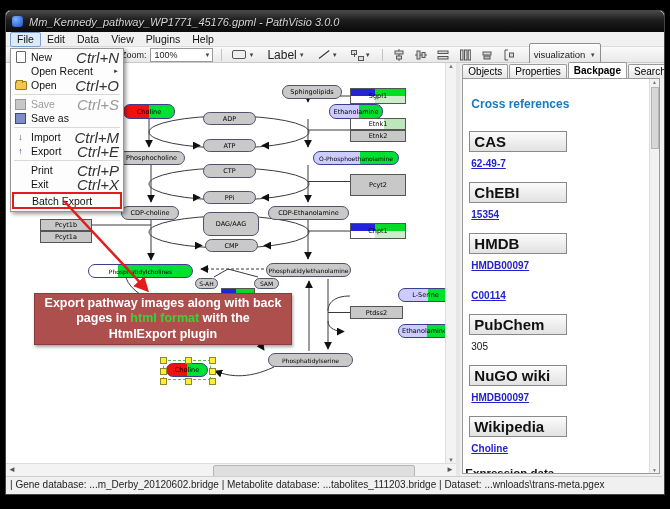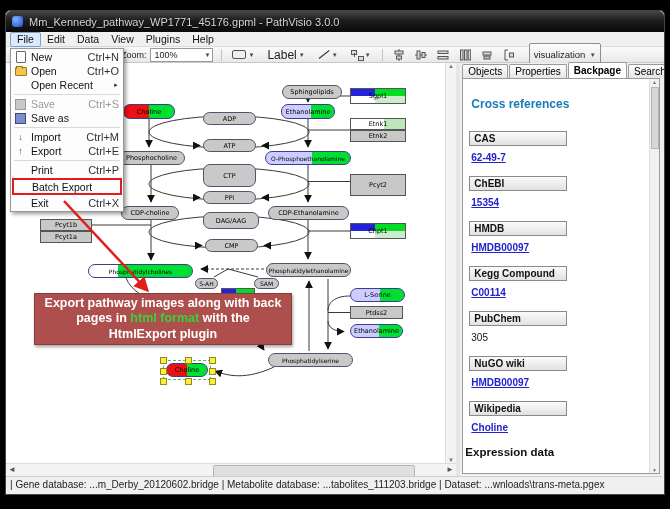--- a/index.html
+++ b/index.html
@@ -3,21 +3,21 @@
 <meta charset="utf-8">
 <style>
   html,body{margin:0;padding:0;background:#000;width:670px;height:509px;overflow:hidden;
     font-family:"Liberation Sans",sans-serif;-webkit-font-smoothing:antialiased;}
   #stage{position:relative;width:670px;height:509px;background:#000;}
   #window{position:absolute;left:5px;top:10px;width:658px;height:483px;background:#f0f0f0;
     border:1px solid #454545;border-radius:5px 5px 0 0;box-shadow:0 0 6px #000;overflow:hidden;}
   
   #titlebar{position:absolute;left:0;top:0;width:100%;height:21px;
     background:linear-gradient(#474747,#1d1d1d 45%,#0a0a0a);display:flex;align-items:center;
-    padding:0 6px;box-sizing:border-box;border-radius:5px 5px 0 0;}
+    padding:0 6px;box-sizing:border-box;border-radius:5px 5px 0 0;font-style:italic;}
   .appicon{width:11px;height:11px;border-radius:3px;background:radial-gradient(circle at 35% 30%,#7fb3ff,#1a47c8);margin-right:6px;flex:0 0 auto;}
   #titlebar .ttl{color:#d6d6d6;font-size:11px;text-shadow:0 1px 1px #000;}
   
   #menubar{position:absolute;left:0;top:21px;width:100%;height:15px;background:#f0f0f0;
     display:flex;align-items:center;font-size:10.5px;color:#111;border-bottom:1px solid #dcdcdc;box-sizing:border-box;padding-left:4px;}
   #menubar .mb{padding:0 6px;height:14px;line-height:14px;}
   #menubar .mb.open{background:#dceafc;border:1px solid #7da2ce;border-radius:2px;line-height:12px;height:13px;}
   
   #toolbar{position:absolute;left:0;top:36px;width:100%;height:16px;background:linear-gradient(#fafafa,#e9e9e9);
     border-bottom:1px solid #c9c9c9;box-sizing:border-box;display:flex;align-items:center;font-size:9.5px;color:#222;}
@@ -54,38 +54,38 @@
   #panel{width:202px;position:relative;background:#f0f0f0;font-size:10px;}
   #tabs{position:absolute;left:2px;top:0;height:16px;display:flex;align-items:flex-end;}
   .tab{border:1px solid #9a9a9a;border-bottom:none;background:linear-gradient(#fdfdfd,#e4e4e4);
     padding:1px 5px;font-size:10px;margin-right:1px;border-radius:2px 2px 0 0;height:12px;line-height:12px;}
   .tab.active{background:#fff;height:14px;line-height:14px;font-weight:bold;}
   #panelbody{position:absolute;left:2px;top:15px;right:2px;bottom:2px;background:#fff;border:1px solid #9a9a9a;overflow:hidden;}
   #pcontent{position:absolute;left:6px;top:4px;right:12px;bottom:0;}
   .xref-head{color:#1a7ab8;font-weight:bold;font-size:12px;margin:14px 0 20px 2px;}
   .refblock{margin-bottom:13px;}
   .refsrc{width:88px;box-sizing:content-box;border:1px solid #8a8a8a;background:linear-gradient(#fbfbfb,#e2e2e2);
-    font-weight:bold;font-size:10px;padding:1px 4px;color:#111;}
+    font-weight:bold;font-size:15px;padding:1px 4px;color:#111;}
   .refval{display:inline-block;margin:6px 0 0 2px;font-size:10px;font-weight:bold;color:#2222cc;text-decoration:underline;}
   .refval.plain{color:#111;text-decoration:none;font-weight:normal;}
   .expr-head{font-weight:bold;font-size:11.5px;color:#111;margin-top:4px;margin-left:-4px;}
   #pscroll{position:absolute;right:0;top:0;width:9px;bottom:0;background:#f1f1f1;border-left:1px solid #ddd;
     display:flex;flex-direction:column;justify-content:space-between;align-items:center;font-size:5px;color:#777;}
   #pscroll .pthumb{position:absolute;top:8px;left:1px;width:6px;height:60px;background:#d7d7d7;border:1px solid #b5b5b5;}
   
   #statusbar{position:absolute;left:0;top:465px;width:656px;height:16px;background:#f0f0f0;border-top:1px solid #cfcfcf;
     box-sizing:border-box;display:flex;align-items:center;font-size:10px;color:#222;padding-left:4px;}
   
   .node{position:absolute;box-sizing:border-box;display:flex;align-items:center;justify-content:center;
     font:6.5px "DejaVu Sans",sans-serif;color:#000;border:1px solid #3d3d8f;background:#c9c9c9;
     border-radius:7px;white-space:nowrap;overflow:hidden;z-index:2;}
   .node.small{font-size:6px;}
   .node.grayp{border-color:#52526b;}
   .node.red-green{background:linear-gradient(90deg,#ee1111 0 50%,#00e033 50%);}
-  .node.lav-green{background:linear-gradient(90deg,#ccccff 0 55%,#00e033 55%);}
+  .node.lav-green{background:linear-gradient(90deg,#ccccff 0 55%,#00e033 55%);margin-left:48px;}
   .node.white-green{background:linear-gradient(90deg,#fff 0 28%,#00e033 28%);}
   .gbox{position:absolute;box-sizing:border-box;border:1px solid #555;background:#c8c8c8;z-index:2;
     display:flex;align-items:center;justify-content:center;font:6.5px "DejaVu Sans",sans-serif;color:#000;white-space:nowrap;overflow:hidden;}
   .gbox.e1{background:linear-gradient(90deg,#fff 0 62%,#bfe6ba 62%);}
   .gbox2{position:absolute;box-sizing:border-box;border:1px solid #555;z-index:2;overflow:hidden;}
   .gbox2 .rowt{position:absolute;left:0;top:0;width:100%;height:50%;background:linear-gradient(90deg,#2323d8 0 45%,#00dd22 45%);}
   .gbox2 .rowb{position:absolute;left:0;top:50%;width:100%;height:50%;background:linear-gradient(90deg,#fff 0 45%,#cdeccb 45%);}
   .gbox2 .glbl{position:absolute;left:0;top:0;width:100%;height:100%;display:flex;align-items:center;justify-content:center;
     font:6.5px "DejaVu Sans",sans-serif;color:#000;}
   #connectors{position:absolute;left:0;top:0;z-index:1;}
@@ -96,21 +96,21 @@
   #annotation{position:absolute;left:28px;top:230px;width:258px;height:52px;background:#ad4f4d;border:1px solid #8a3c3c;
     box-shadow:1px 2px 3px rgba(0,0,0,.35);z-index:5;display:flex;align-items:center;justify-content:center;text-align:center;
     color:#fff;font-weight:bold;font-size:12.5px;line-height:1.25;padding:2px 8px;box-sizing:border-box;}
   #annotation .hl{color:#35d43a;}
   
   #filemenu{position:absolute;left:4px;top:37px;width:112px;background:#fdfdfd;border:1px solid #979797;
     box-shadow:2px 2px 4px rgba(0,0,0,.4);z-index:20;padding:1px 0;}
   .mi{display:flex;align-items:center;height:14px;font-size:10.5px;color:#111;padding:0 4px 0 2px;}
   .mi .mi-ic{width:15px;height:12px;flex:0 0 auto;display:flex;align-items:center;justify-content:center;font-size:9px;}
   .mi .mi-lb{flex:1 1 auto;padding-left:3px;}
-  .mi .mi-sc{color:#333;font-size:11px;}
+  .mi .mi-sc{color:#333;font-size:15px;font-style:italic;}
   .mi.disabled .mi-lb,.mi.disabled .mi-sc{color:#9a9a9a;}
   .mi.hl{border:2px solid #e31b1b;height:13px;padding:0 2px 0 0;margin:1px 1px;}
   .msep{height:1px;background:#d9d9d9;margin:2px 3px;}
   .ic-page{width:8px;height:10px;background:#fff;border:1px solid #666;border-radius:1px;}
   .ic-folder{width:10px;height:7px;background:#f4c64d;border:1px solid #9a7d1d;border-radius:1px;position:relative;}
   .ic-folder::before{content:"";position:absolute;left:0;top:-2px;width:5px;height:2px;background:#f4c64d;border:1px solid #9a7d1d;border-bottom:none;}
   .ic-save{width:9px;height:9px;background:#7d8dc9;border:1px solid #3b4a80;}
   .ic-save.gray{background:#c7c7c7;border-color:#9a9a9a;}
   .ic-arrow{color:#2a4a8a;font-weight:bold;font-size:9px;}
   .subarrow{font-size:6px;color:#333;}
@@ -259,30 +259,30 @@
             </div>
         <div class="node grayp" style="left:197px;top:76px;width:53px;height:13px;">
               <span>ATP</span>
             </div>
         <div class="node grayp" style="left:112px;top:88px;width:67px;height:14px;">
               <span>Phosphocholine</span>
             </div>
         <div class="node lav-green small" style="left:259px;top:88px;width:86px;height:14px;">
               <span>O-Phosphoethanolamine</span>
             </div>
-        <div class="node grayp" style="left:197px;top:101px;width:53px;height:23px;">
+        <div class="node grayp" style="left:197px;top:101px;width:53px;height:14px;">
               <span>CTP</span>
             </div>
         <div class="node grayp" style="left:197px;top:128px;width:53px;height:13px;">
               <span>PPi</span>
             </div>
         <div class="node grayp" style="left:115px;top:143px;width:58px;height:14px;">
               <span>CDP-choline</span>
             </div>
-        <div class="node grayp" style="left:197px;top:149px;width:56px;height:17px;">
+        <div class="node grayp" style="left:197px;top:149px;width:56px;height:24px;">
               <span>DAG/AAG</span>
             </div>
         <div class="node grayp" style="left:262px;top:143px;width:81px;height:14px;">
               <span>CDP-Ethanolamine</span>
             </div>
         <div class="node grayp" style="left:199px;top:176px;width:53px;height:13px;">
               <span>CMP</span>
             </div>
         <div class="node white-green small" style="left:82px;top:201px;width:105px;height:14px;">
               <span>Phosphatidylcholines</span>
@@ -391,21 +391,20 @@
           </div>
           <div class="refblock">
             <div class="refsrc">ChEBI</div>
             <a class="refval">15354</a>
           </div>
           <div class="refblock">
             <div class="refsrc">HMDB</div>
             <a class="refval">HMDB00097</a>
           </div>
           <div class="refblock">
-            <div class="refsrc">Kegg Compound</div>
             <a class="refval">C00114</a>
           </div>
           <div class="refblock">
             <div class="refsrc">PubChem</div>
             <span class="refval plain">305</span>
           </div>
           <div class="refblock">
             <div class="refsrc">NuGO wiki</div>
             <a class="refval">HMDB00097</a>
           </div>
@@ -431,30 +430,30 @@
 
   <div id="filemenu">
     <div class="mi">
       <span class="mi-ic">
             <span class="ic-page"></span>
           </span>
       <span class="mi-lb">New</span>
       <span class="mi-sc">Ctrl+N</span>
     </div>
     <div class="mi">
+      <span class="mi-ic"></span>
+      <span class="mi-lb">Open Recent</span>
+      <span class="subarrow">►</span>
+    </div>
+    <div class="mi">
       <span class="mi-ic">
             <span class="ic-folder"></span>
           </span>
       <span class="mi-lb">Open</span>
       <span class="mi-sc">Ctrl+O</span>
-    </div>
-    <div class="mi">
-      <span class="mi-ic"></span>
-      <span class="mi-lb">Open Recent</span>
-      <span class="subarrow">►</span>
     </div>
     <div class="msep"></div>
     <div class="mi disabled">
       <span class="mi-ic">
             <span class="ic-save gray"></span>
           </span>
       <span class="mi-lb">Save</span>
       <span class="mi-sc">Ctrl+S</span>
     </div>
     <div class="mi">
@@ -474,28 +473,28 @@
       <span class="mi-ic ic-arrow">↑</span>
       <span class="mi-lb">Export</span>
       <span class="mi-sc">Ctrl+E</span>
     </div>
     <div class="msep"></div>
     <div class="mi">
       <span class="mi-ic"></span>
       <span class="mi-lb">Print</span>
       <span class="mi-sc">Ctrl+P</span>
     </div>
+    <div class="mi">
+      <span class="mi-ic"></span>
+      <span class="mi-lb">Exit</span>
+      <span class="mi-sc">Ctrl+X</span>
+    </div>
     <div class="mi hl">
       <span class="mi-ic"></span>
       <span class="mi-lb">Batch Export</span>
-    </div>
-    <div class="mi">
-      <span class="mi-ic"></span>
-      <span class="mi-lb">Exit</span>
-      <span class="mi-sc">Ctrl+X</span>
     </div>
   </div>
 
   <svg id="redarrow" width="658" height="483" viewBox="0 0 658 483">
     <defs>
       <marker id="rah" viewBox="0 0 10 10" refX="8" refY="5" markerWidth="6" markerHeight="6" orient="auto">
         <path d="M0,0 L10,5 L0,10 z" fill="#e31b1b"></path>
       </marker>
     </defs>
     <line x1="58" y1="190" x2="141" y2="279" stroke="#e31b1b" stroke-width="2.5" marker-end="url(#rah)"></line>

